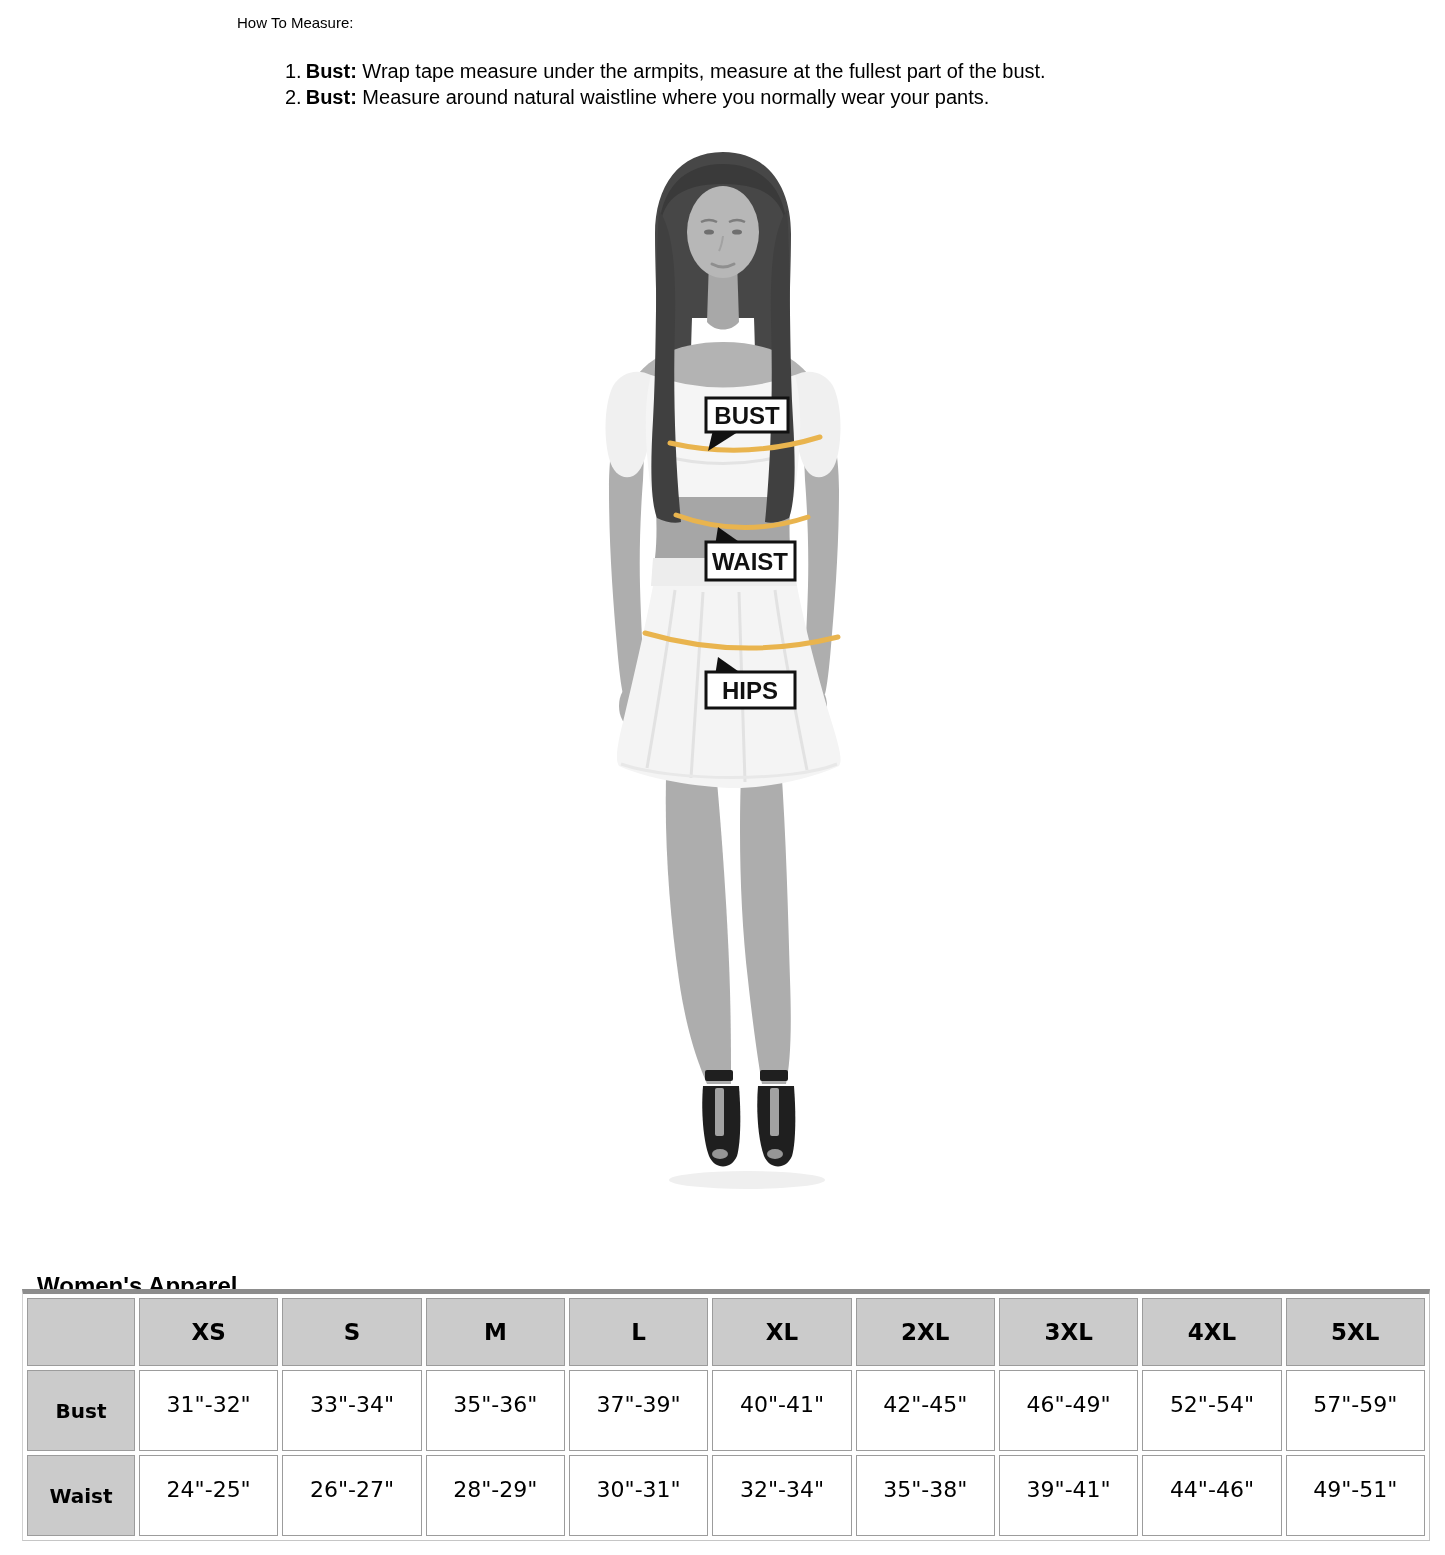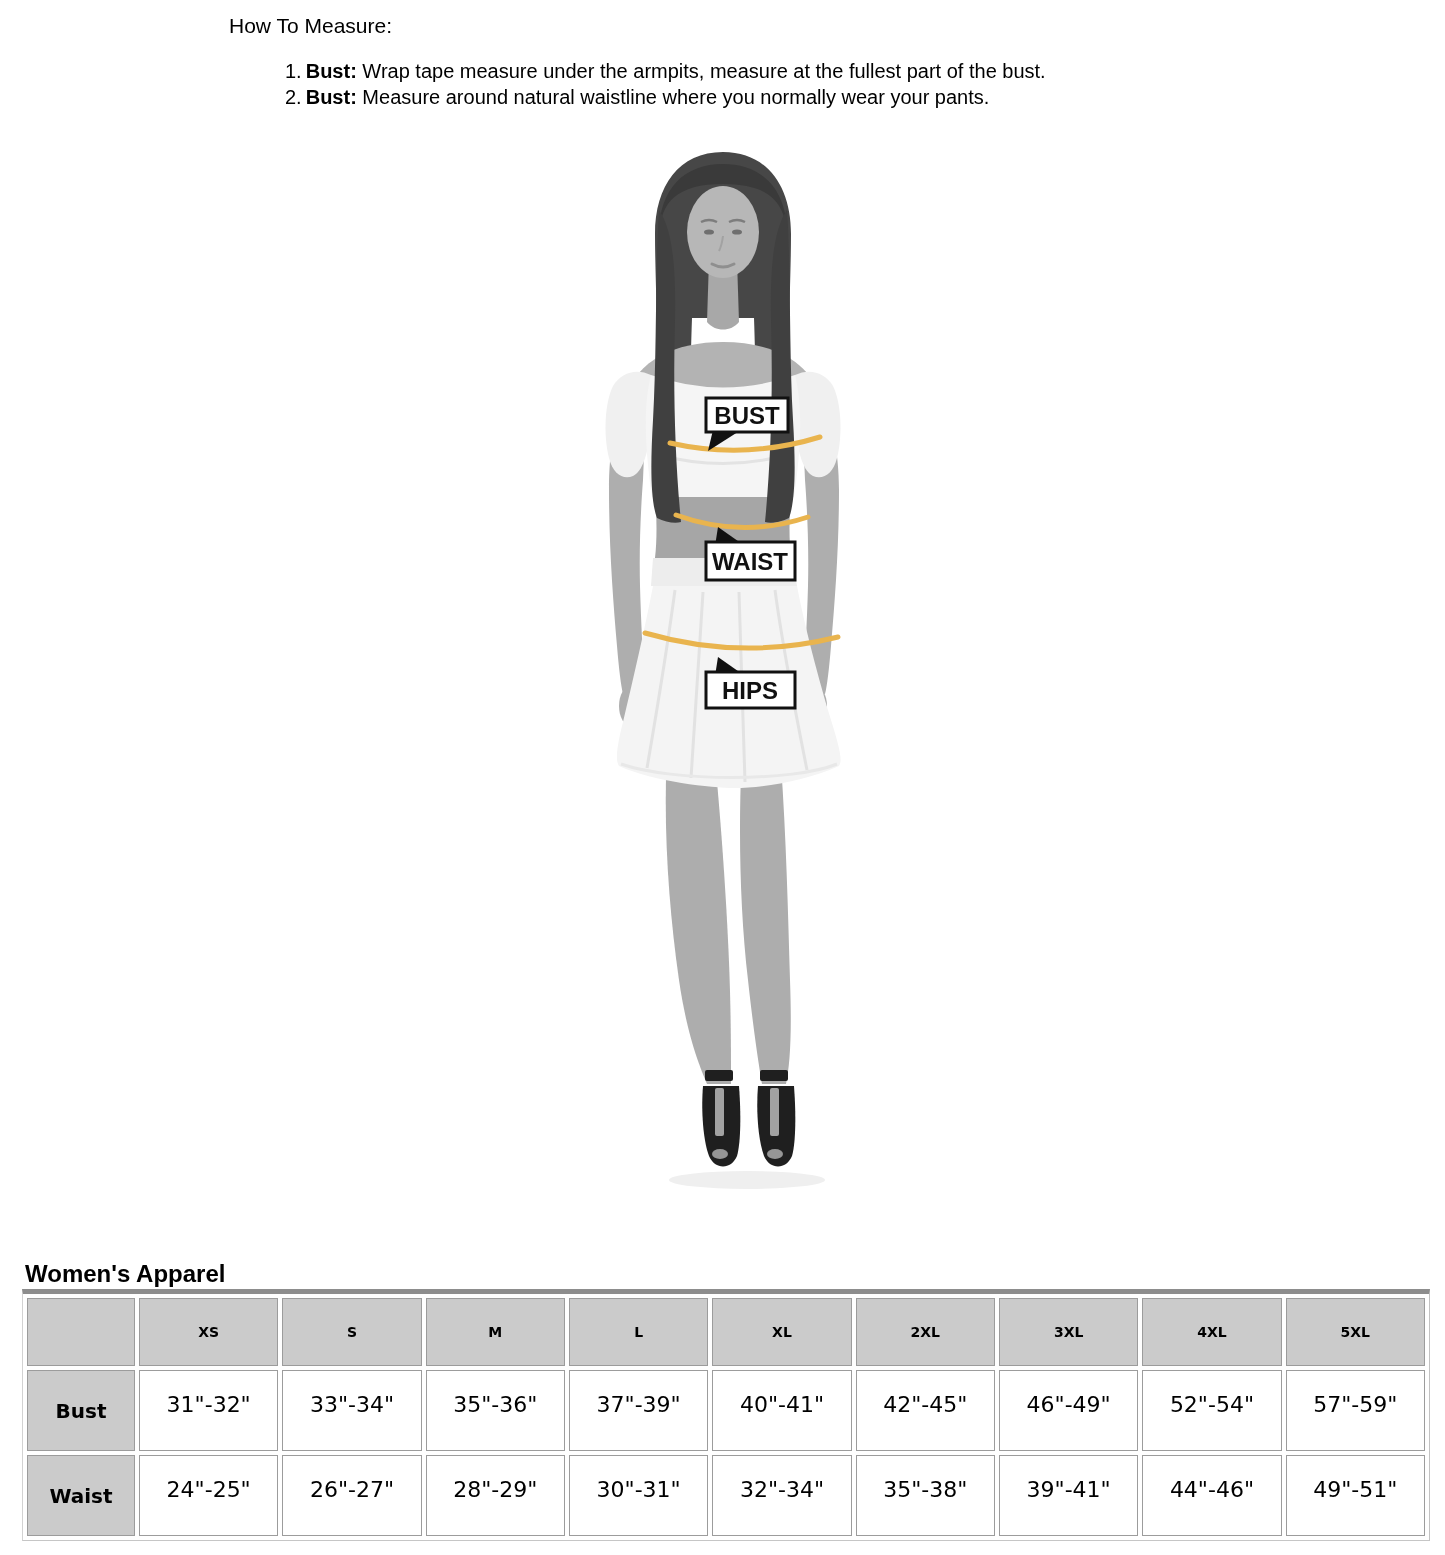--- a/index.html
+++ b/index.html
@@ -1,38 +1,38 @@
 <!DOCTYPE html>
 <html><head>
 <meta charset="utf-8">
 <style>
   html,body{margin:0;padding:0;background:#ffffff;}
   .page{
     position:relative;width:1445px;height:1555px;background:#fff;overflow:hidden;
     font-family:"Liberation Sans", sans-serif;color:#000;
   }
-  .howto-title{position:absolute;left:229px;top:14px;font-size:21px;font-weight:400;margin:0;}
+  .howto-title{position:absolute;left:237px;top:14px;font-size:15px;font-weight:400;margin:0;}
   .instructions{position:absolute;left:285px;top:58px;font-size:20px;line-height:26px;}
   .instr b{font-weight:700;}
   .instr .n{margin-right:4px;}
   .figure-wrap{position:absolute;left:563px;top:150px;width:320px;height:1045px;}
   .note{position:absolute;left:0;top:1203px;width:100%;text-align:center;font-size:20px;}
-  .section-title{position:absolute;left:21px;top:1256px;font-size:24px;font-weight:700;margin:4px;}
+  .section-title{position:absolute;left:21px;top:1256px;font-size:24px;font-weight:700;margin:16px;}
   .table-wrap{
     position:absolute;left:22px;top:1289px;width:1406px;
     border-top:5px solid #8d8d8d;border-left:1px solid #d2d2d2;
     border-right:1px solid #c2c2c2;border-bottom:1px solid #c6c6c6;
     background:#fff;
   }
   table.size{width:100%;border-collapse:separate;border-spacing:4px;table-layout:fixed;}
   table.size th,table.size td{
     border:1px solid #9c9c9c;text-align:center;vertical-align:middle;height:64px;
     font-family:"DejaVu Sans","Liberation Sans",sans-serif;
   }
-  th.colhead{background:#cbcbcb;font-size:14px;font-weight:700;}
+  th.colhead{background:#cbcbcb;font-size:23px;font-weight:700;}
   th.rowlabel{background:#cbcbcb;font-size:20px;font-weight:700;}
   td.val{background:#ffffff;font-size:22px;font-weight:400;padding-bottom:14px;}
   col.first{width:108px;}
   svg text{font-family:"Liberation Sans",sans-serif;}
 </style>
 </head>
 <body>
 
 <div class="page">
 

